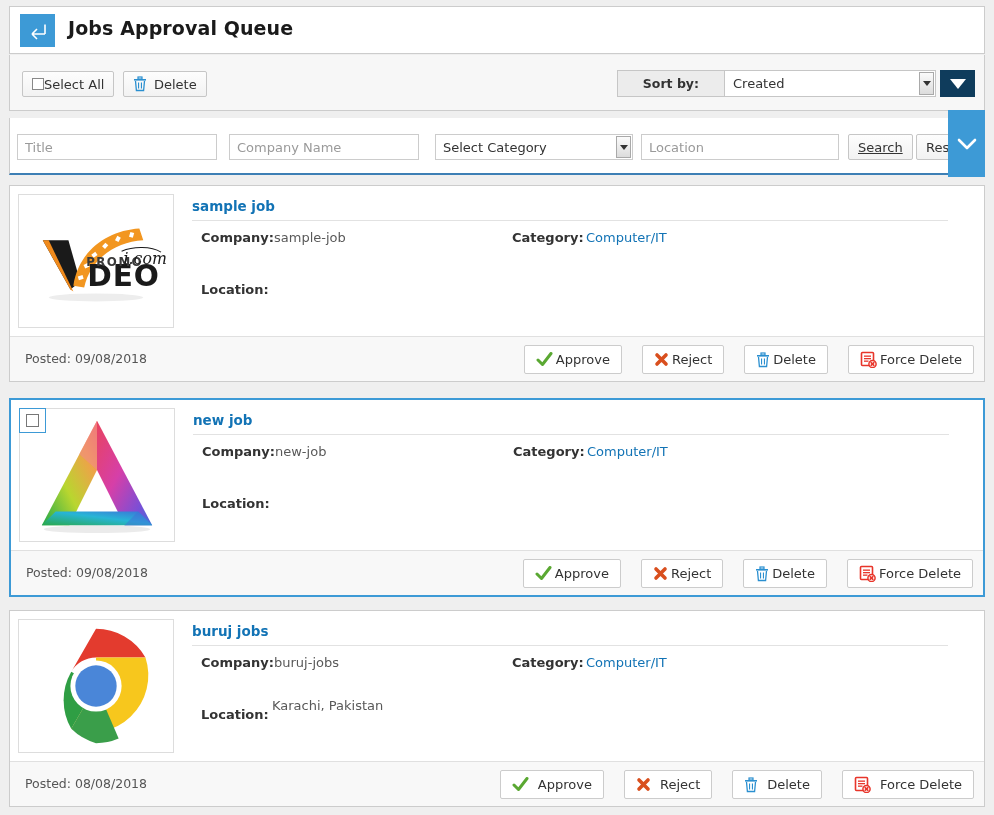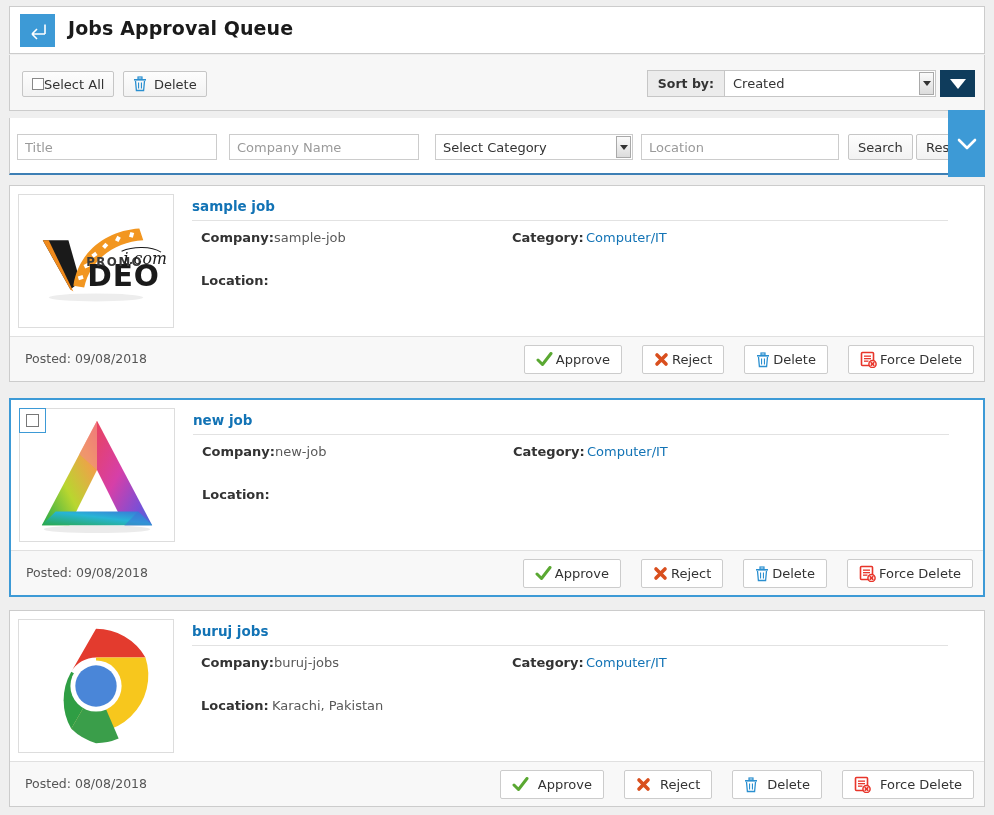--- a/index.html
+++ b/index.html
@@ -64,21 +64,21 @@
   }
 
   .sortby-group {
     position: absolute; right: 9px; top: 15px;
     display: flex; align-items: stretch; height: 27px;
   }
   .sortby-label {
     background: #ececec;
     border: 1px solid #c6c6c6;
     border-right: none;
-    padding: 0 10px;
+    padding: 0 25px;
     display: flex; align-items: center;
     font-weight: bold; font-size: 12.5px;
     color: #333;
   }
   .sortby-select {
     width: 212px;
     border: 1px solid #c6c6c6;
     background: #fff;
     font-family: inherit; font-size: 13px;
     color: #333;
@@ -137,21 +137,21 @@
   .f-company { left: 219px; width: 190px; }
   .f-catwrap { position: absolute; left: 425px; top: 16px; width: 198px; height: 26px; }
   .f-cat {
     width: 100%; height: 100%;
     border: 1px solid #ccc; background: #fff;
     font-family: inherit; font-size: 13px; color: #333;
     padding-left: 7px;
     appearance: none; -webkit-appearance: none;
   }
   .f-location { left: 631px; width: 198px; }
-  .f-search { position: absolute; left: 838px; top: 16px; height: 26px; }
+  .f-search { position: absolute; left: 838px; top: 16px; height: 26px; text-decoration: underline; }
   .f-reset { position: absolute; left: 906px; top: 16px; height: 26px; }
 
   .chevron-overlay {
     position: absolute; left: 948px; top: 110px;
     width: 37px; height: 67px;
     background: #3d9ad6;
     display: flex; align-items: center; justify-content: center;
     cursor: pointer;
     z-index: 20;
   }
@@ -189,21 +189,21 @@
     cursor: pointer;
   }
   .title-rule {
     position: absolute; left: 182px; top: 34px;
     width: 756px; height: 1px; background: #e2e2e2;
   }
   .meta-company-label { position: absolute; left: 191px; top: 44px; font-weight: bold; color: #333; }
   .meta-company-val   { position: absolute; left: 264px; top: 44px; color: #595959; }
   .meta-cat-label     { position: absolute; left: 502px; top: 44px; font-weight: bold; color: #333; }
   .meta-cat-val       { position: absolute; left: 576px; top: 44px; color: #1273b5; cursor: pointer; }
-  .meta-loc-label     { position: absolute; left: 191px; top: 87px; font-weight: bold; color: #333; }
+  .meta-loc-label     { position: absolute; left: 191px; top: 96px; font-weight: bold; color: #333; }
   .meta-loc-val       { position: absolute; left: 262px; top: 87px; color: #595959; }
 
   .card-footer {
     position: relative;
     height: 45px;
     background: #f8f8f8;
     border-top: 1px solid #e0e0e0;
   }
   .posted {
     position: absolute; left: 15px; top: 14px;

